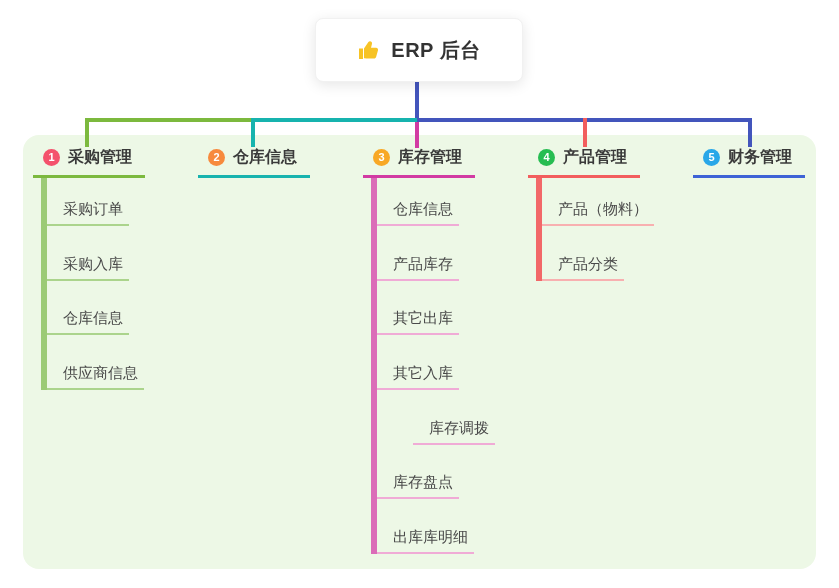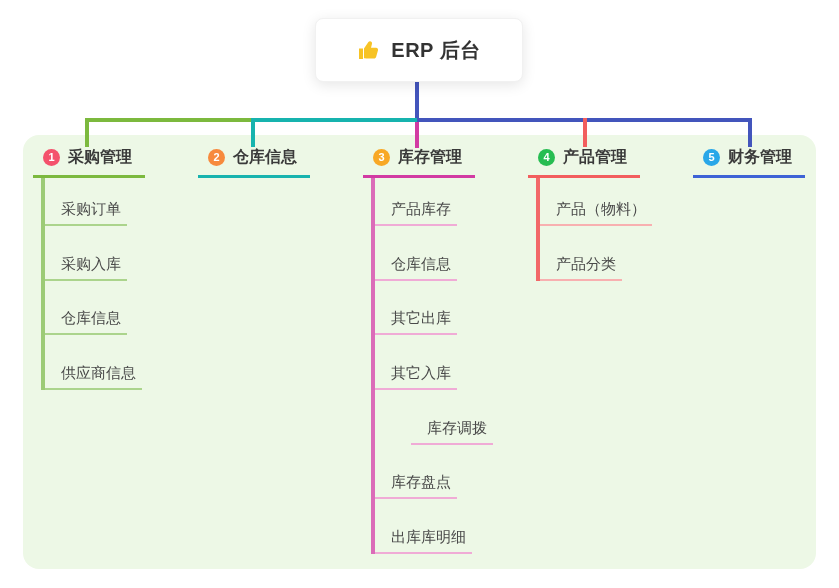--- a/index.html
+++ b/index.html
@@ -65,21 +65,21 @@
     width: 17px; height: 17px; flex: 0 0 17px;
     border-radius: 50%;
     color: #ffffff; font-size: 11px; font-weight: bold;
     display: inline-flex; align-items: center; justify-content: center;
     line-height: 1;
   }
   .branch-label { font-size: 16px; font-weight: 600; color: #3a3a3a; white-space: nowrap; }
 
   .children {
     list-style: none; margin: 0 0 0 8px; padding: 0;
-    border-left: 4px solid #404040;
+    border-left: 6px solid #404040;
     width: max-content;
   }
   .children li {
     height: 54.7px;
     display: flex; align-items: flex-end;
     width: max-content;
     padding: 0 6px 5px 16px;
     border-bottom: 2px solid #ccc;
   }
   .children li:first-child { height: 48px; }
@@ -140,24 +140,24 @@
       </div>
     </section>
 
     <section class="branch branch-3">
       <div class="branch-heading" style="border-bottom-color: rgb(210, 59, 163);">
         <span class="badge" style="background: rgb(248, 168, 37);">3</span>
         <span class="branch-label">库存管理</span>
       </div>
       <ul class="children" style="border-left-color: rgb(219, 108, 184);">
         <li style="border-bottom-color: rgb(240, 171, 214);">
-            <span class="child-label">产品库存</span>
+            <span class="child-label">仓库信息</span>
           </li>
         <li style="border-bottom-color: rgb(240, 171, 214);">
-            <span class="child-label">仓库信息</span>
+            <span class="child-label">产品库存</span>
           </li>
         <li style="border-bottom-color: rgb(240, 171, 214);">
             <span class="child-label">其它出库</span>
           </li>
         <li style="border-bottom-color: rgb(240, 171, 214);">
             <span class="child-label">其它入库</span>
           </li>
         <li style="border-bottom-color: rgb(240, 171, 214); margin-left: 36px;">
             <span class="child-label">库存调拨</span>
           </li>

